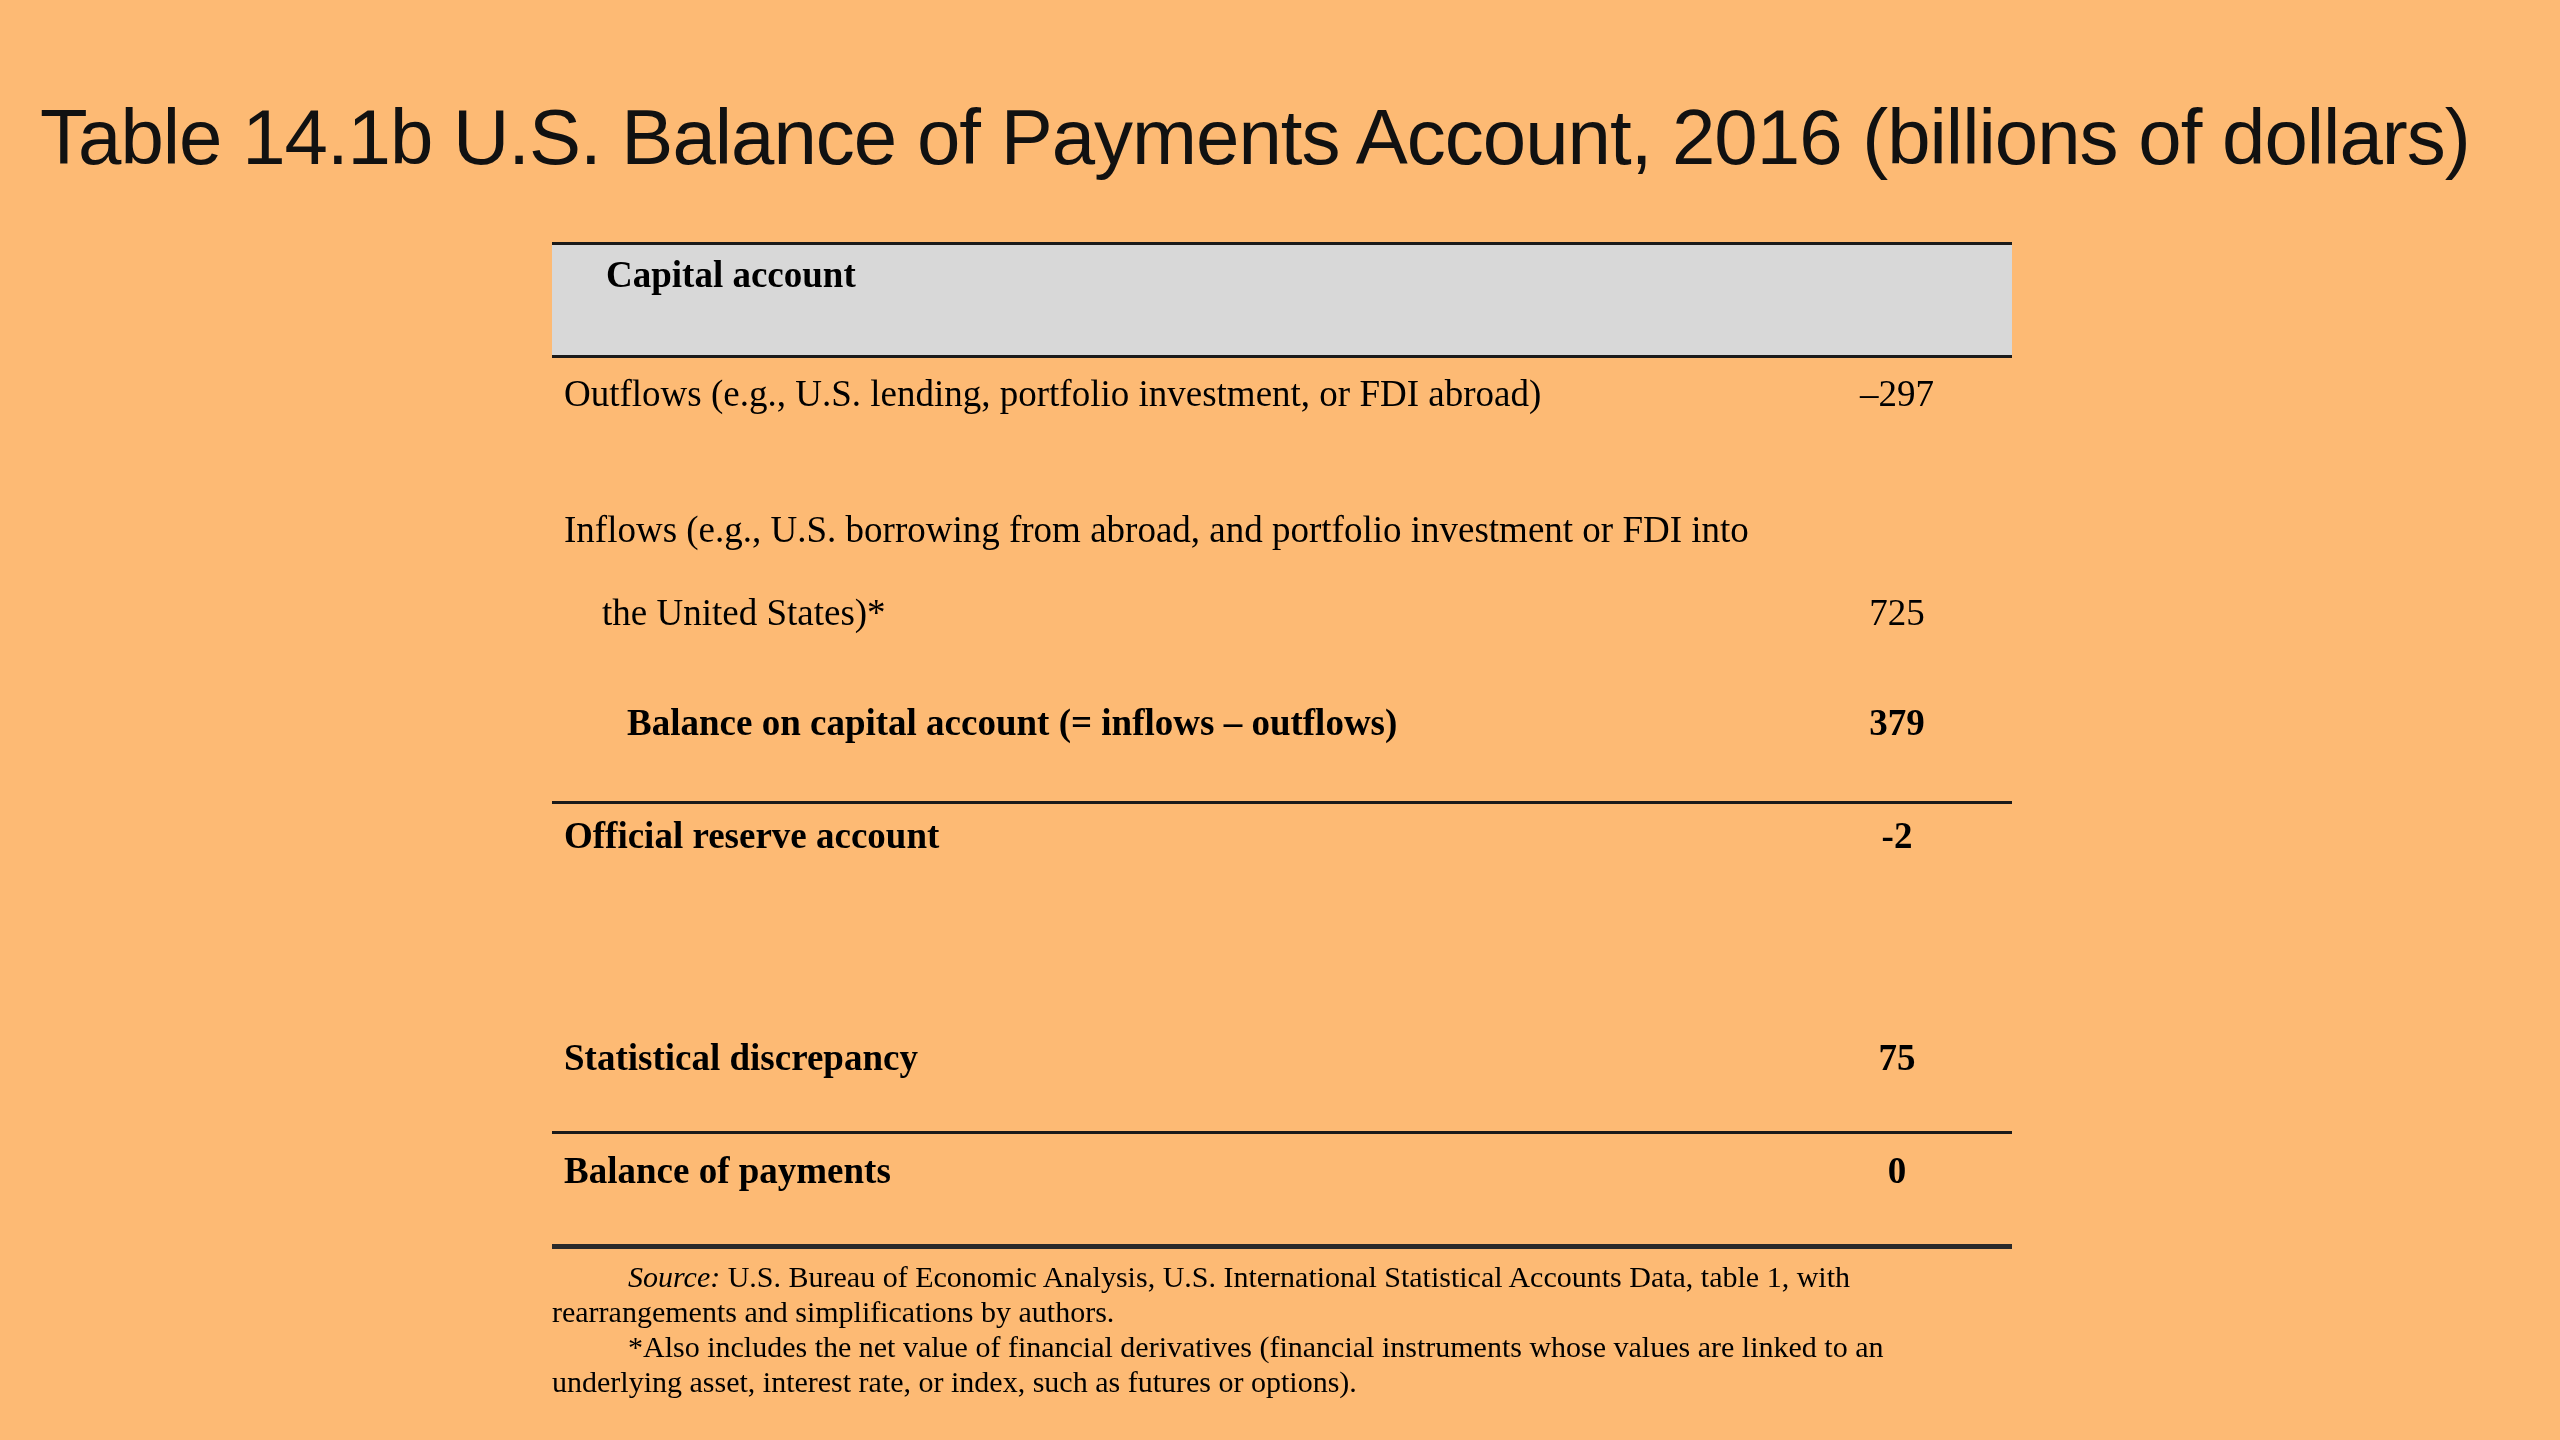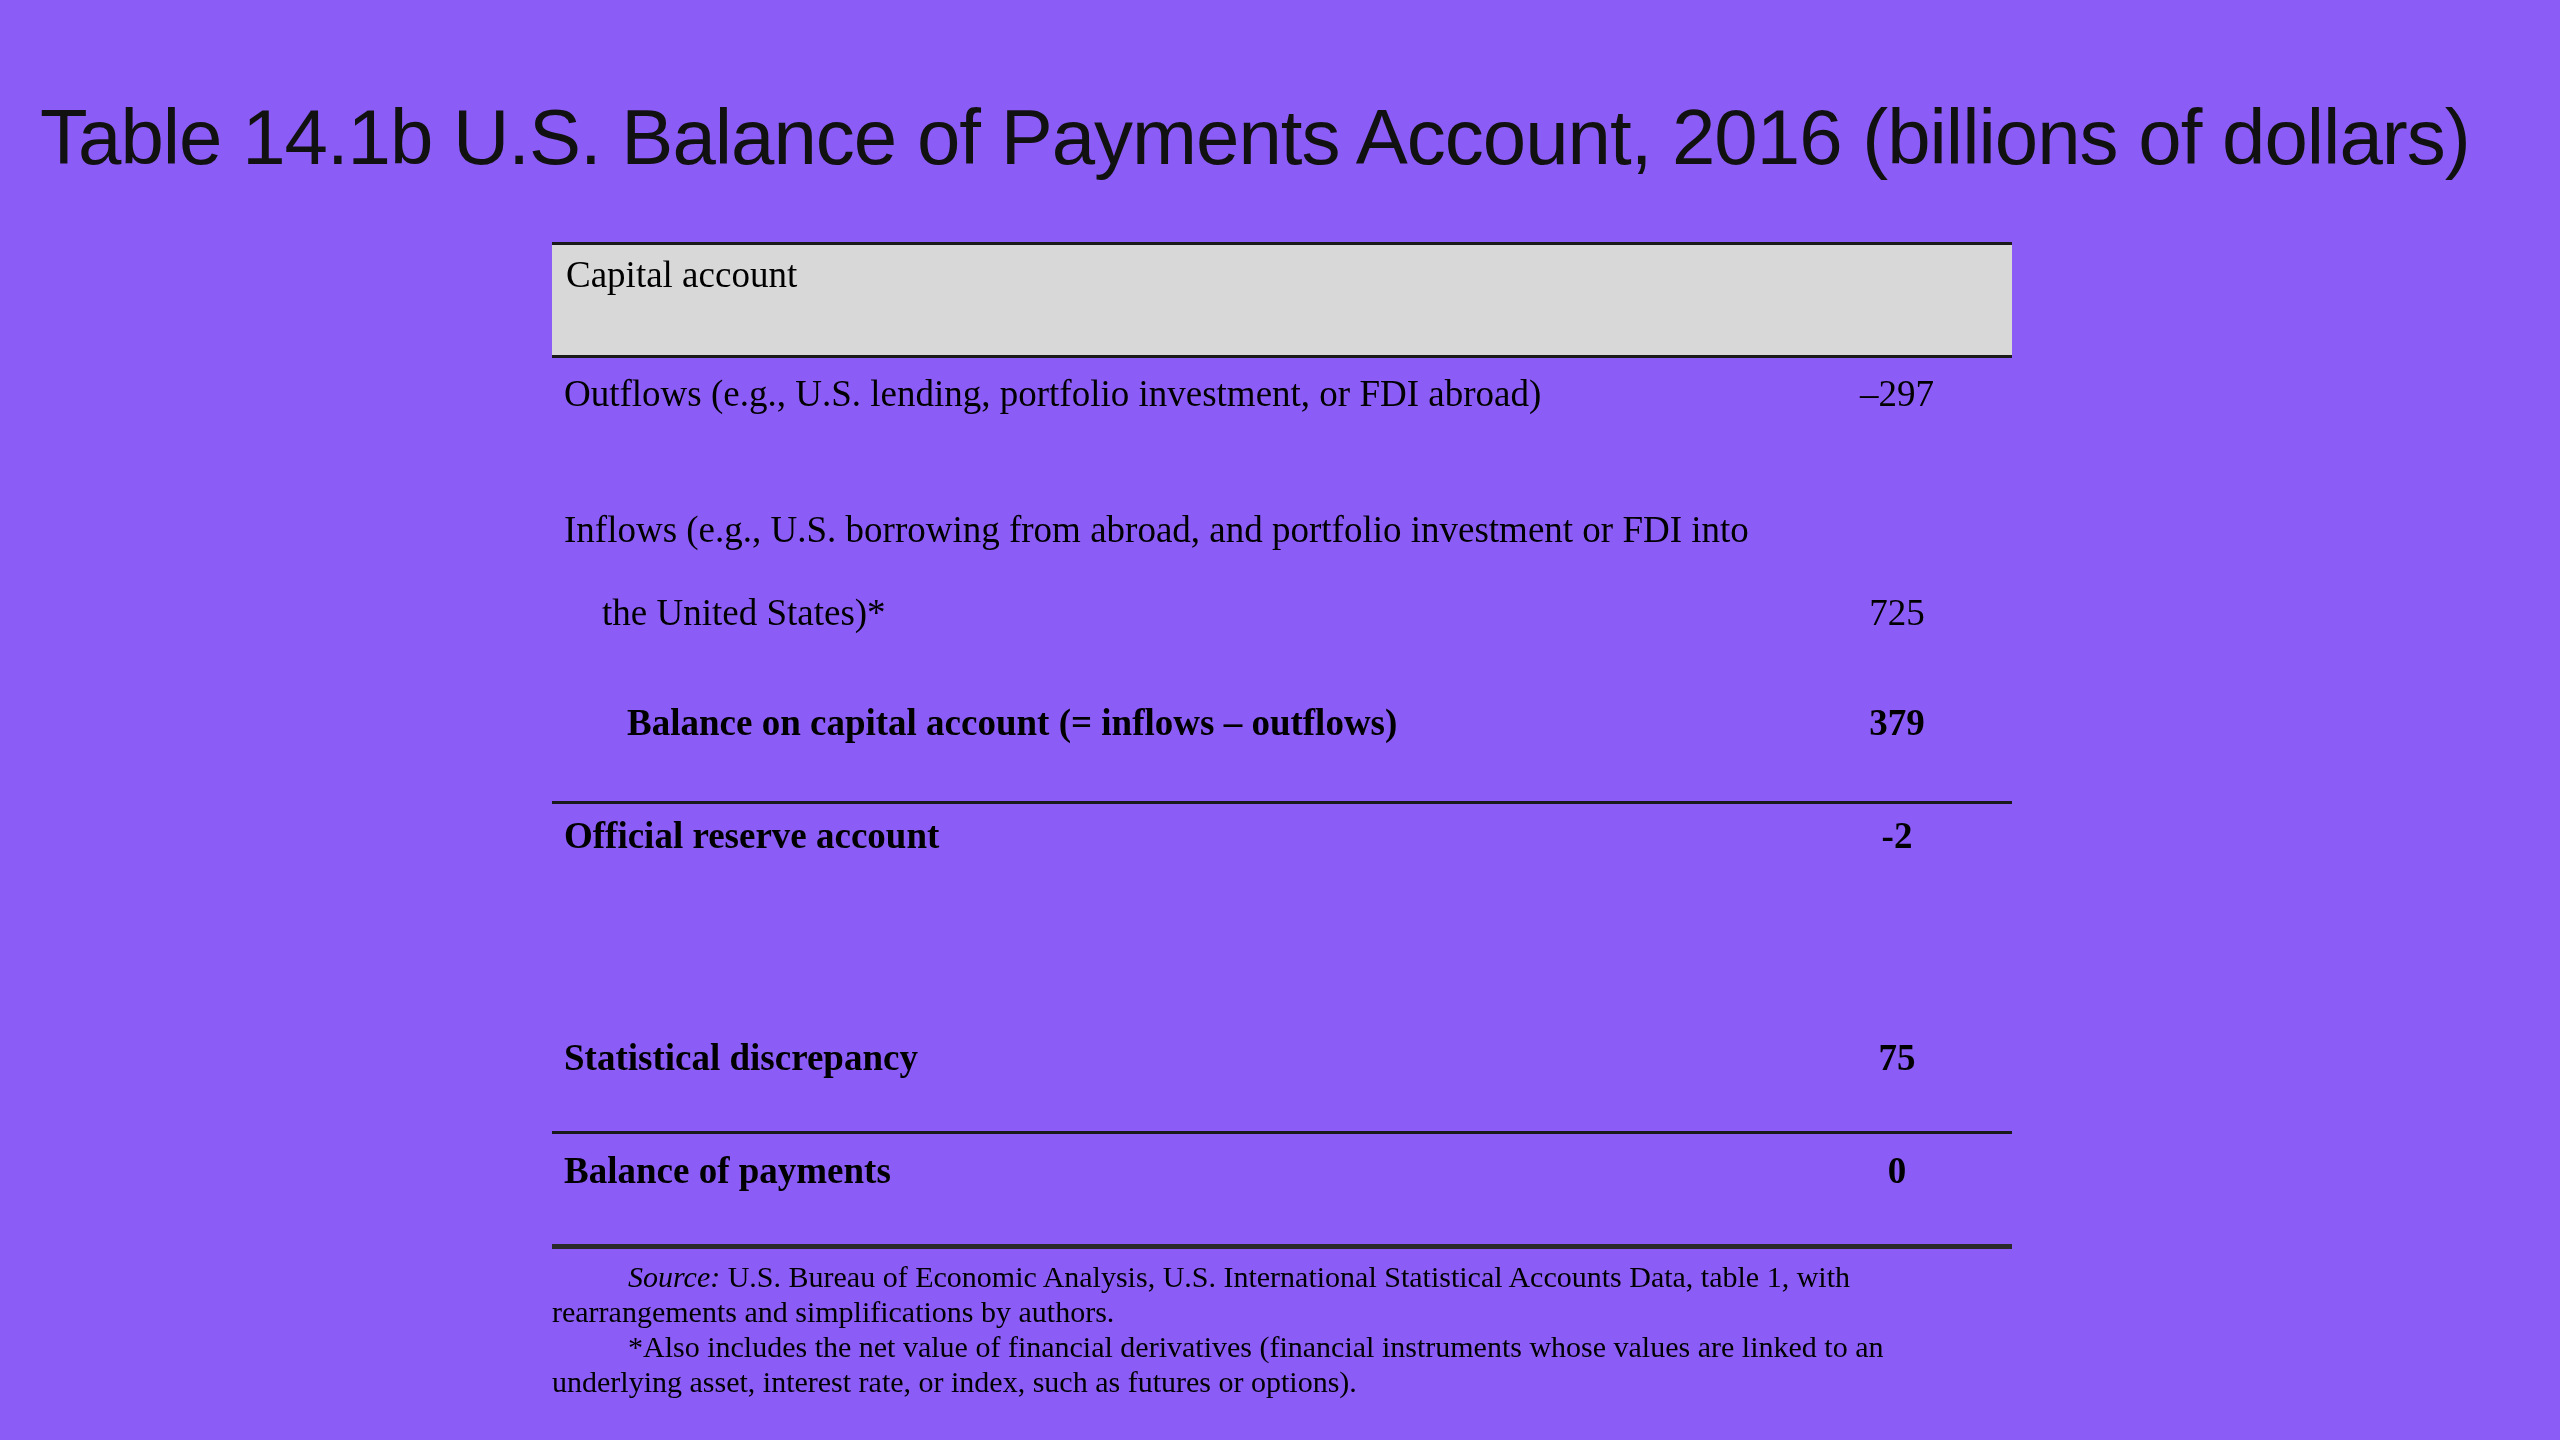--- a/index.html
+++ b/index.html
@@ -4,21 +4,21 @@
 <style>
   html, body {
     margin: 0;
     padding: 0;
     background: #ffffff;
   }
   .canvas {
     position: relative;
     width: 2560px;
     height: 1440px;
-    background: #8b5cf6;
+    background: #fdba74;
     overflow: hidden;
     font-family: "Liberation Serif", serif;
     color: #000000;
   }
   .slide-title {
     position: absolute;
     left: 40px;
     top: 92px;
     font-family: "Liberation Sans", sans-serif;
     font-weight: 400;
@@ -38,21 +38,22 @@
   .section-band {
     height: 110px;
     background: #d8d8d8;
     border-top: 3px solid #1a1a1a;
     border-bottom: 3px solid #1a1a1a;
     box-sizing: content-box;
   }
   .section-band .band-label {
     display: inline-block;
     padding: 8px 0 0 14px;
-    font-weight: 400;
+    font-weight: 700;
+    margin-left: 40px;
   }
   .row {
     display: flex;
     align-items: flex-end;
     line-height: 44px;
   }
   .row .label { flex: 1 1 auto; }
   .row .value {
     flex: 0 0 230px;
     width: 230px;

